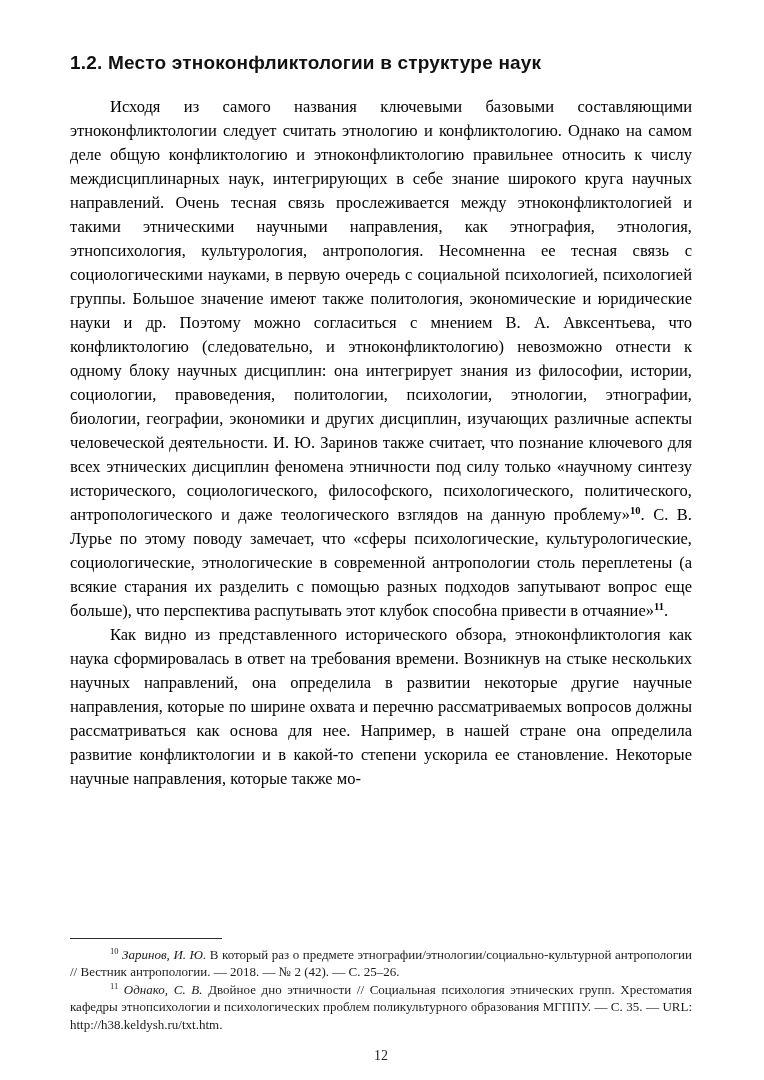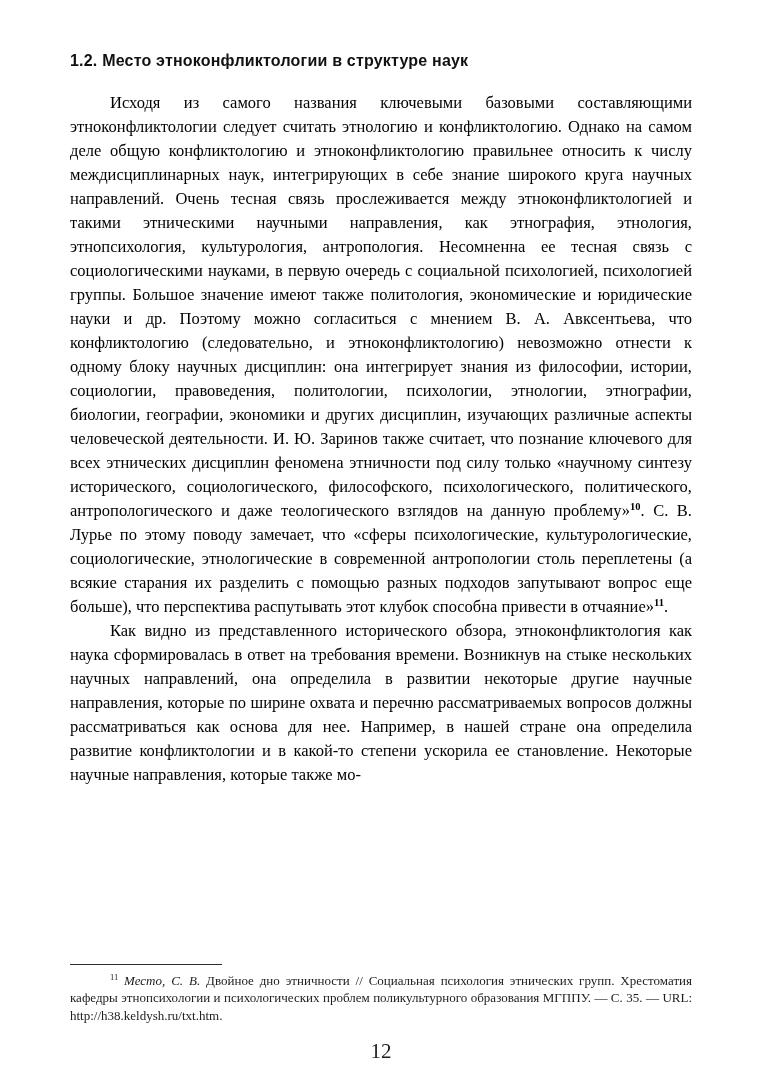--- a/index.html
+++ b/index.html
@@ -15,21 +15,21 @@
     flex-direction: column;
     padding: 52px 72px 16px 70px;
     font-family: "Liberation Serif", serif;
     color: #1c1c1c;
     overflow: hidden;
   }
 
   .heading {
     font-family: "Liberation Sans", sans-serif;
     font-weight: bold;
-    font-size: 16px;
+    font-size: 19px;
     letter-spacing: 0.2px;
     color: #111111;
     margin-bottom: 21px;
     white-space: nowrap;
   }
 
   .body-par {
     font-size: 16.5px;
     line-height: 24px;
     text-align: justify;
@@ -66,38 +66,39 @@
     font-size: 8.5px;
     line-height: 0;
   }
 
   .footnote .author {
     font-style: italic;
   }
 
   .page-number {
     text-align: center;
-    font-size: 21px;
+    font-size: 14px;
     margin-top: 15px;
     color: #1c1c1c;
   }
 </style>
 </head>
 <body>
 
 <div class="page">
 
   <h2 class="heading">1.2. Место этноконфликтологии в структуре наук</h2>
 
   <p class="body-par"><span>Исходя из самого названия ключевыми базовыми составляющими этноконфликтологии следует считать этнологию и конфликтологию. Однако на самом деле общую конфликтологию и этноконфликтологию правильнее относить к числу междисциплинарных наук, интегрирующих в себе знание широкого круга научных направлений. Очень тесная связь прослеживается между этноконфликтологией и такими этническими научными направления, как этнография, этнология, этнопсихология, культурология, антропология. Несомненна ее тесная связь с социологическими науками, в первую очередь с социальной психологией, психологией группы. Большое значение имеют также политология, экономические и юридические науки и др. Поэтому можно согласиться с мнением В. А. Авксентьева, что конфликтологию (следовательно, и этноконфликтологию) невозможно отнести к одному блоку научных дисциплин: она интегрирует знания из философии, истории, социологии, правоведения, политологии, психологии, этнологии, этнографии, биологии, географии, экономики и других дисциплин, изучающих различные аспекты человеческой деятельности. И. Ю. Заринов также считает, что познание ключевого для всех этнических дисциплин феномена этничности под силу только «научному синтезу исторического, социологического, философского, психологического, политического, антропологического и даже теологического взглядов на данную проблему»</span><sup>10</sup><span>. С. В. Лурье по этому поводу замечает, что «сферы психологические, культурологические, социологические, этнологические в современной антропологии столь переплетены (а всякие старания их разделить с помощью разных подходов запутывают вопрос еще больше), что перспектива распутывать этот клубок способна привести в отчаяние»</span><sup>11</sup><span>.</span></p>
 
   <p class="body-par">Как видно из представленного исторического обзора, этноконфликтология как наука сформировалась в ответ на требования времени. Возникнув на стыке нескольких научных направлений, она определила в развитии некоторые другие научные направления, которые по ширине охвата и перечню рассматриваемых вопросов должны рассматриваться как основа для нее. Например, в нашей стране она определила развитие конфликтологии и в какой-то степени ускорила ее становление. Некоторые научные направления, которые также мо-</p>
 
   <div class="footnote-block">
     <hr class="footnote-rule">
 
+    <p class="footnote"><sup>10</sup> <span class="author">Заринов, И. Ю.</span> <span>В который раз о предмете этнографии/этнологии/социально-культурной антропологии // Вестник антропологии. — 2018. — № 2 (42). — С. 25–26.</span></p>
 
-    <p class="footnote"><sup>11</sup> <span class="author">Место, С. В.</span> <span>Двойное дно этничности // Социальная психология этнических групп. Хрестоматия кафедры этнопсихологии и психологических проблем поликультурного образования МГППУ. — С. 35. — URL: http://h38.keldysh.ru/txt.htm.</span></p>
+    <p class="footnote"><sup>11</sup> <span class="author">Однако, С. В.</span> <span>Двойное дно этничности // Социальная психология этнических групп. Хрестоматия кафедры этнопсихологии и психологических проблем поликультурного образования МГППУ. — С. 35. — URL: http://h38.keldysh.ru/txt.htm.</span></p>
   </div>
 
   <div class="page-number">12</div>
 
 </div>
 
 </body></html>

